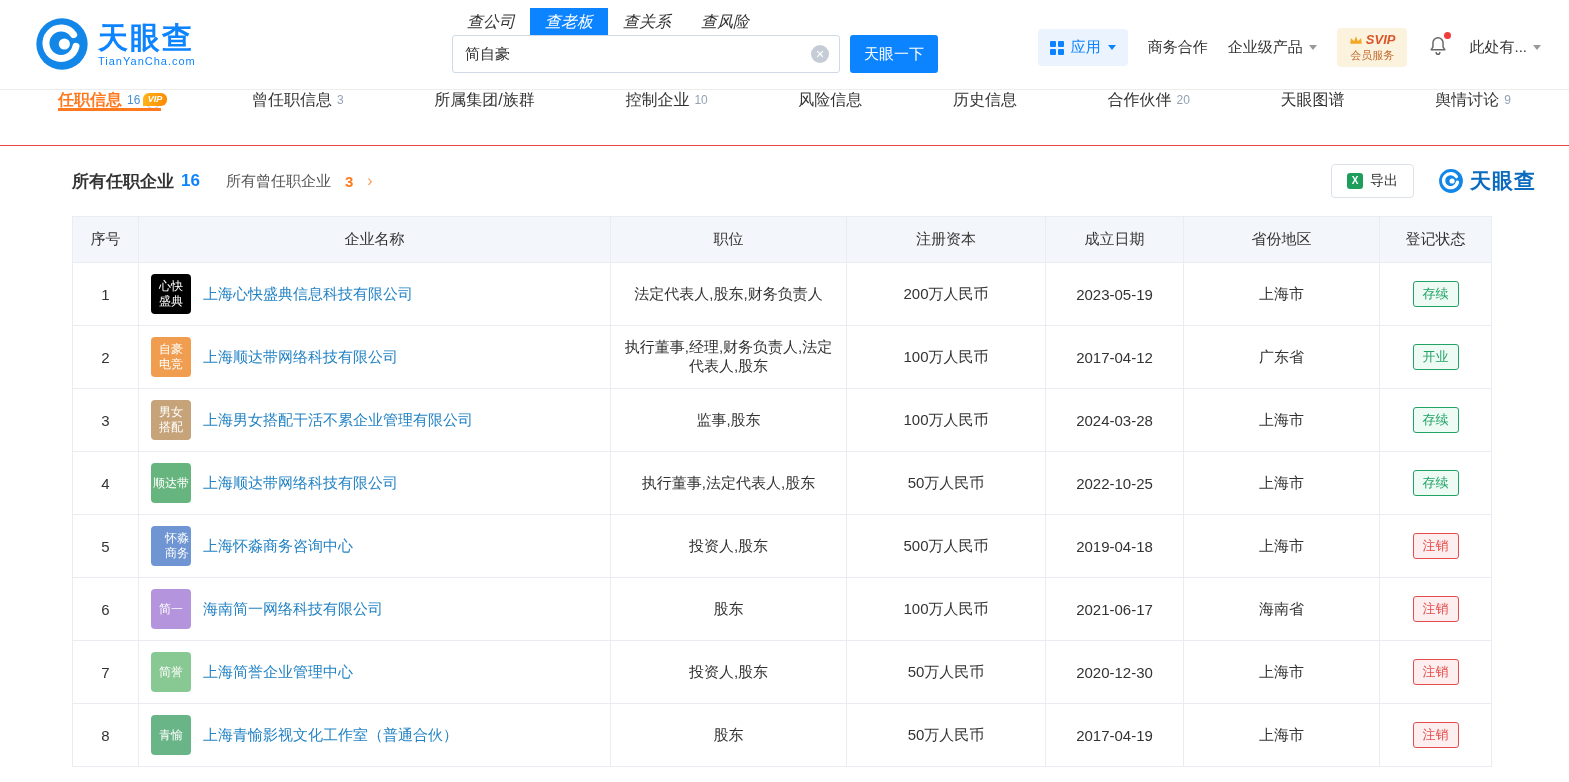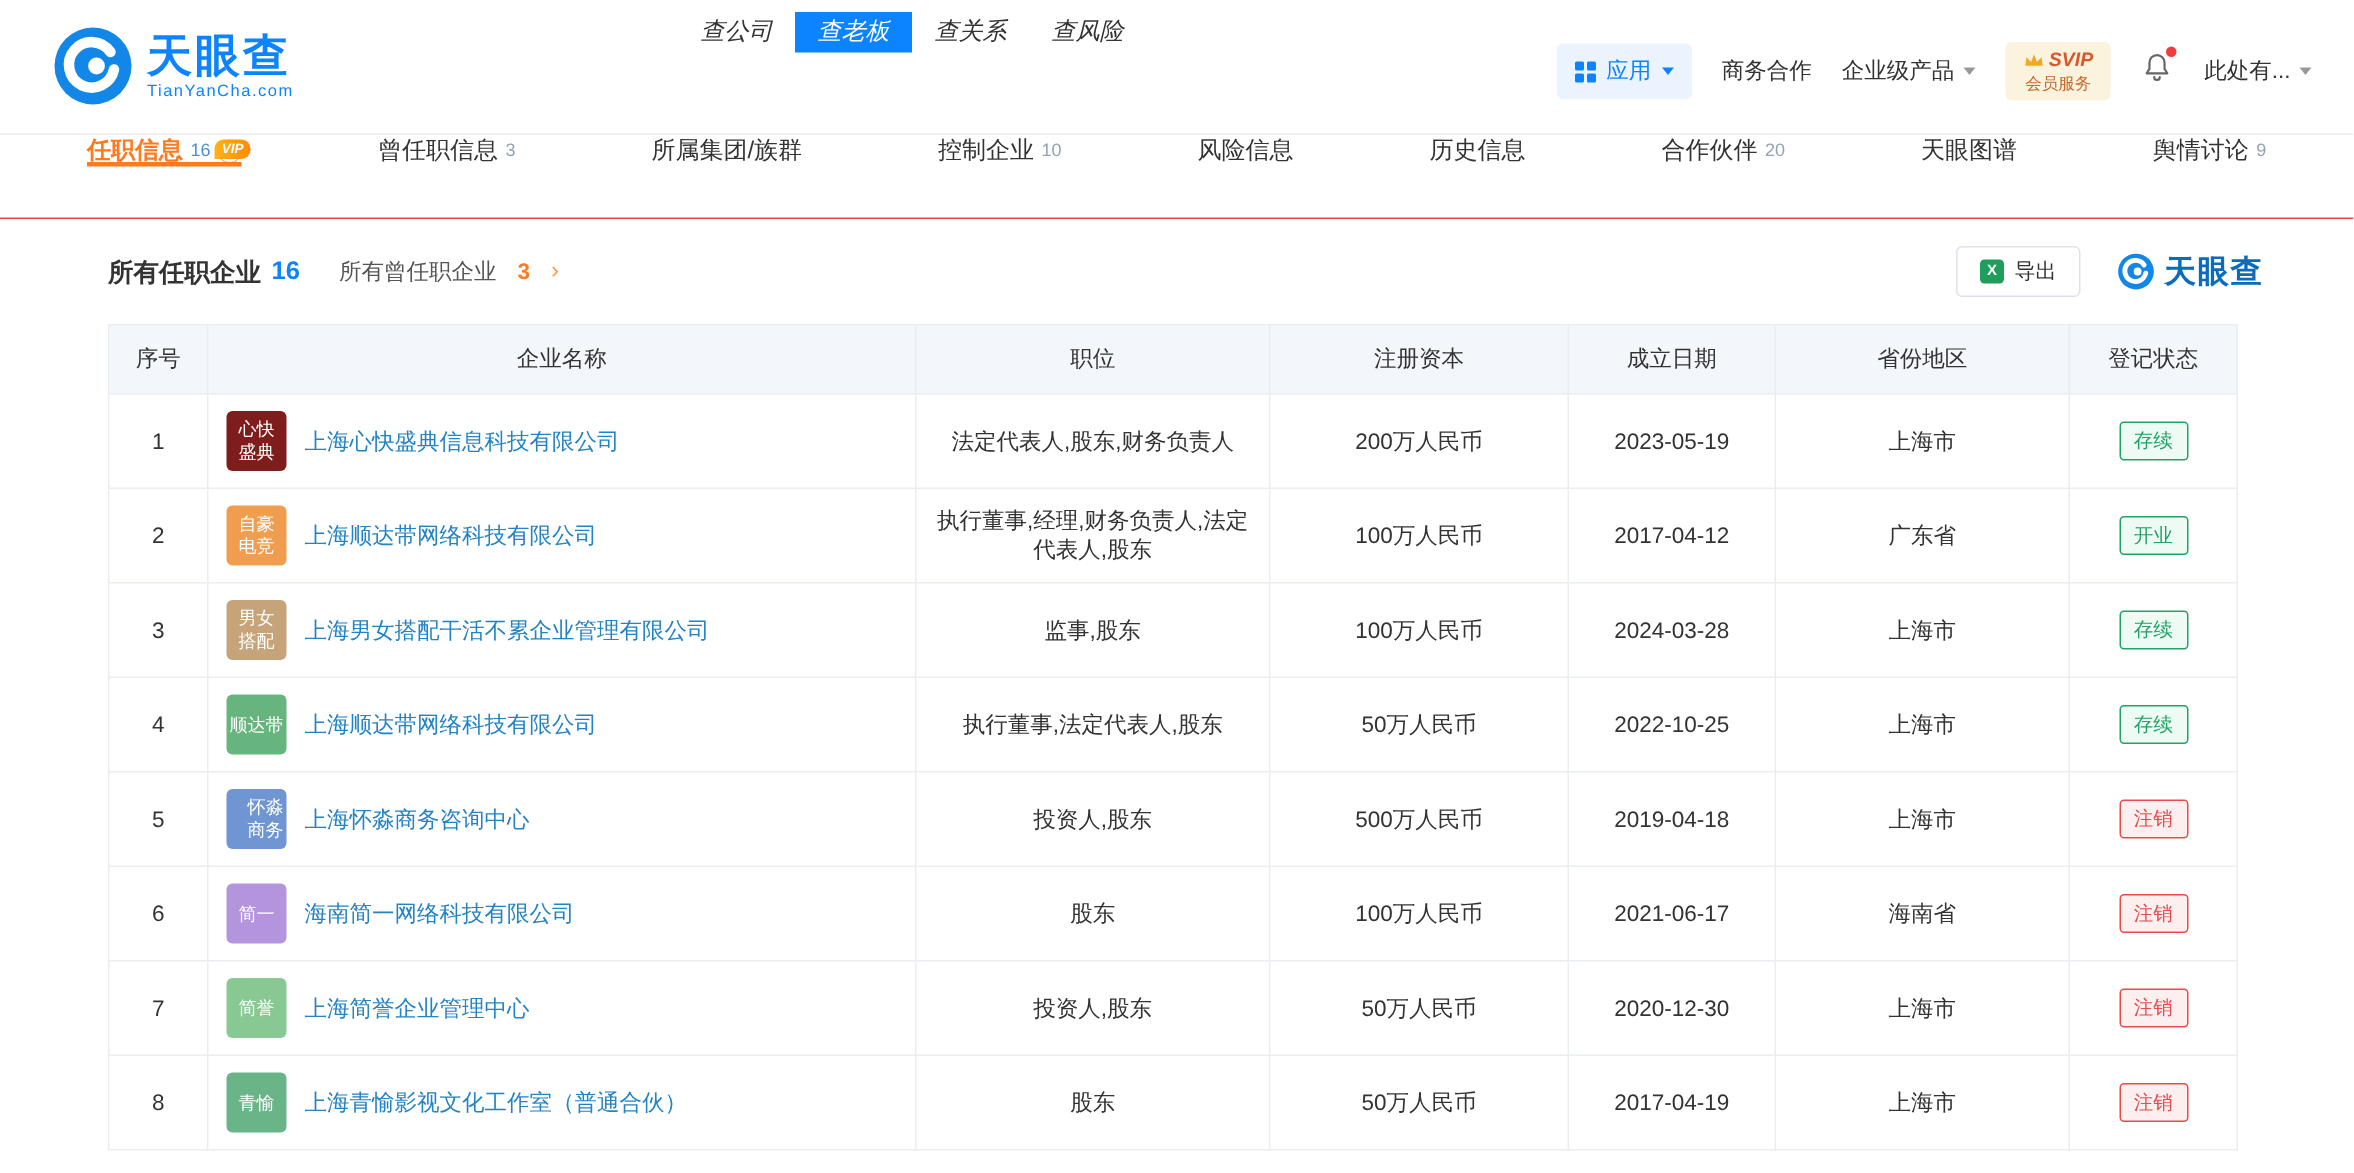--- a/index.html
+++ b/index.html
@@ -56,21 +56,21 @@
   .tab .count { font-size: 12px; color: #93a2b6; align-self: center; margin-top: -2px; }
   .tab.active { color: #ff7a1e; font-weight: bold; }
   .tab.active .count { color: #4a8fd4; font-weight: normal; }
   .tab.active::after { content: ""; position: absolute; left: 0; right: 0; bottom: 0; height: 3px; background: #ff7a1e; }
   .vip-badge { position: absolute; top: 3px; right: -6px; background: linear-gradient(90deg,#ffb31a,#ff8a00);
     color: #fff; font-size: 9px; font-weight: bold; font-style: italic; padding: 1px 5px;
     border-radius: 6px 6px 6px 0; line-height: 11px; }
   .help-icon { width: 16px; height: 16px; border: 1px solid #c3c9d2; border-radius: 50%; color: #9aa3af;
     font-size: 11px; line-height: 14px; text-align: center; font-weight: normal; }
   
-  .section-head { display: flex; align-items: center; height: 70px; padding: 0 60px 0 72px; }
+  .section-head { display: flex; align-items: center; height: 70px; padding: 0 33px 0 72px; }
   .sec-title { font-size: 17px; font-weight: bold; color: #333; }
   .sec-count { font-size: 17px; font-weight: bold; color: #0d84ff; margin-left: 7px; }
   .sec-sub { margin-left: 26px; font-size: 15px; color: #555; cursor: pointer; display: flex; align-items: center; gap: 14px; }
   .sec-subcount { color: #ff7a1e; font-weight: bold; }
   .sec-chev { color: #ff9a4d; font-size: 16px; }
   .sec-right { margin-left: auto; display: flex; align-items: center; gap: 24px; }
   .export-btn { display: flex; align-items: center; gap: 7px; border: 1px solid #dde2ea; background: #fff;
     border-radius: 4px; padding: 7px 15px; font-size: 14px; color: #333; cursor: pointer; font-family: inherit; }
   .excel-icon { width: 16px; height: 16px; background: #1e9e5a; border-radius: 3px; color: #fff;
     font-size: 10px; font-weight: bold; text-align: center; line-height: 16px; }
@@ -108,20 +108,27 @@
   </div>
 
 
   <div class="search">
     <div class="search-tabs">
       <span class="search-tab">查公司</span>
       <span class="search-tab active">查老板</span>
       <span class="search-tab">查关系</span>
       <span class="search-tab">查风险</span>
     </div>
+    <div class="search-row">
+      <div class="search-input-wrap">
+        <input type="text" value="简自豪" style="">
+        <span class="clear-icon">✕</span>
+      </div>
+      <button class="search-btn">天眼一下</button>
+    </div>
   </div>
 
   <div class="header-right">
     <div class="apps-btn">
       <span class="grid-icon">
           <i></i>
           <i></i>
           <i></i>
           <i></i>
         </span>
@@ -237,21 +244,21 @@
         <th>成立日期</th>
         <th>省份地区</th>
         <th>登记状态</th>
       </tr>
     </thead>
     <tbody>
       <tr>
         <td>1</td>
         <td>
             <div class="company">
-          <div class="co-icon" style="background-color: #7f1d1d;">
+          <div class="co-icon" style="background-color: #000000;">
             <span>心快</span>
             <span>盛典</span>
           </div>
           <a class="co-name">上海心快盛典信息科技有限公司</a>
         </div>
           </td>
         <td>法定代表人,股东,财务负责人</td>
         <td>200万人民币</td>
         <td>2023-05-19</td>
         <td>上海市</td>

